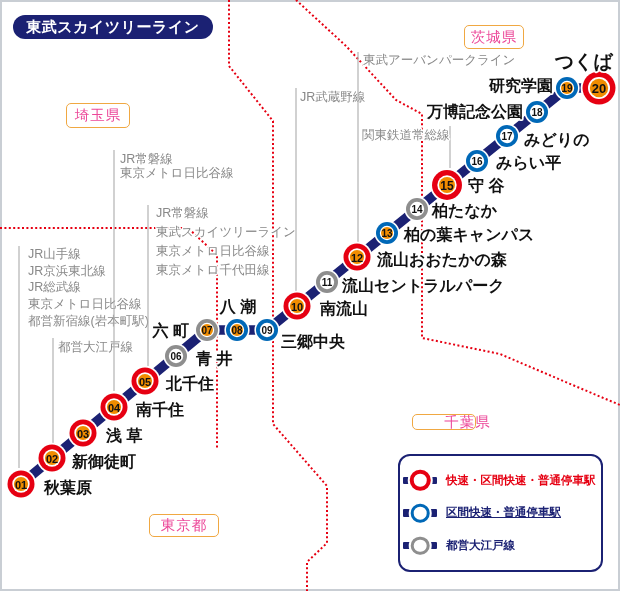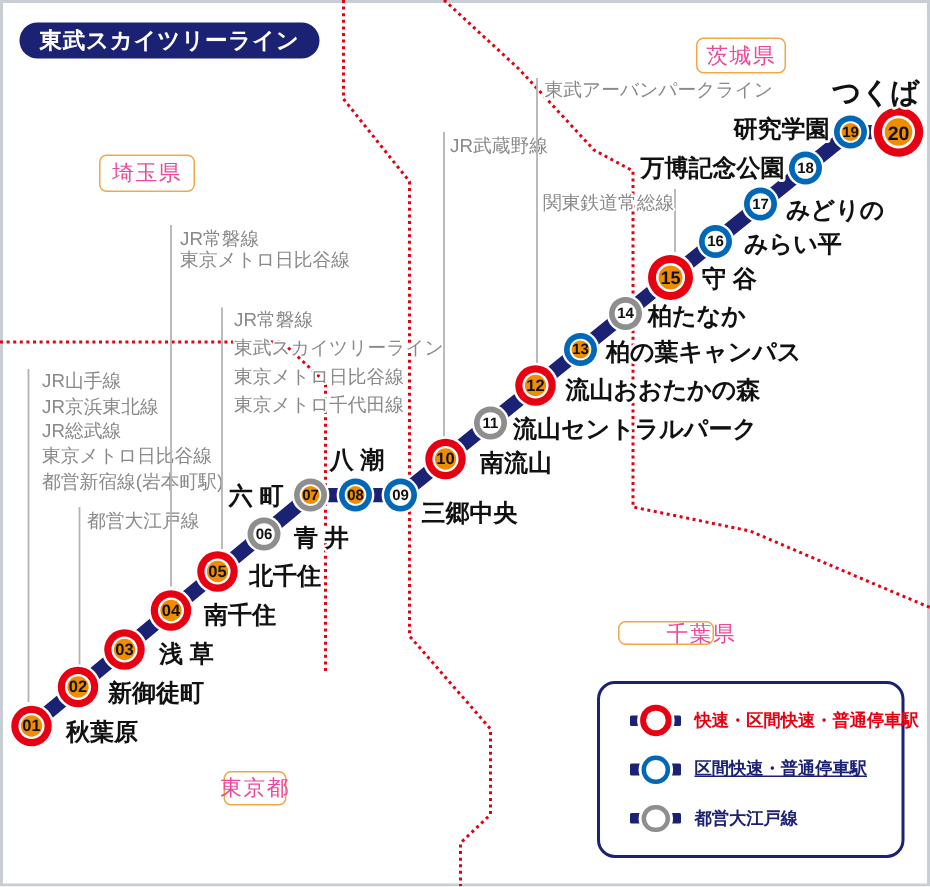--- a/index.html
+++ b/index.html
@@ -15,21 +15,21 @@
     border-radius:13px;white-space:nowrap;z-index:5;
   }
   .pref-label{
     position:absolute;display:flex;align-items:center;justify-content:center;
     background:#fff;border-radius:5px;font-size:14.5px;color:#ec4899;
     letter-spacing:1px;white-space:nowrap;z-index:4;
   }
   .legend-box{
     position:absolute;background:#fff;border-radius:12px;z-index:5;
     display:flex;flex-direction:column;justify-content:space-around;
-    padding:8px 6px 8px 20px;box-sizing:border-box;
+    padding:8px 6px 8px 3px;box-sizing:border-box;
   }
   .lg-row{display:flex;align-items:center;gap:9px;}
   .lg-icon{position:relative;width:34px;height:7.5px;border-radius:1px;flex:0 0 auto;}
   .lg-ring{
     position:absolute;left:50%;top:50%;transform:translate(-50%,-50%);
     border-radius:50%;background:#fff;box-shadow:0 0 0 2px #fff;
   }
   .lg-label{font-weight:bold;font-size:11.5px;white-space:nowrap;}
   .stnum{font-weight:bold;fill:#111;text-anchor:middle;dominant-baseline:central;}
   .stlabel{font-weight:bold;fill:#111;stroke:#fff;stroke-width:3.5px;paint-order:stroke;stroke-linejoin:round;}
@@ -37,21 +37,21 @@
 </style>
 </head>
 <body>
 
 <div class="frame">
 
   <div class="title-pill" id="title-pill" style="left: 13px; top: 15px; width: 200px; height: 24px; background: rgb(27, 33, 115);">東武スカイツリーライン</div>
 
   <div class="pref-label" style="left: 66px; top: 103px; width: 64px; height: 25px; border: 1.6px solid rgb(240, 168, 66); box-sizing: border-box;">埼玉県</div>
   <div class="pref-label" style="left: 464px; top: 25px; width: 60px; height: 24px; border: 1.6px solid rgb(240, 168, 66); box-sizing: border-box;">茨城県</div>
-  <div class="pref-label" style="left: 149px; top: 514px; width: 42px; height: 23px; border: 1.6px solid rgb(240, 168, 66); box-sizing: border-box;">東京都</div>
+  <div class="pref-label" style="left: 149px; top: 514px; width: 70px; height: 23px; border: 1.6px solid rgb(240, 168, 66); box-sizing: border-box;">東京都</div>
   <div class="pref-label" style="left: 412px; top: 414px; width: 64px; height: 16px; border: 1.6px solid rgb(240, 168, 66); box-sizing: border-box; padding-left: 47px;">千葉県</div>
 
   <svg id="map-svg" width="620" height="591" viewBox="0 0 620 591">
       <polyline points="296,0 346,46 396,100 422,114 422,338 500,354 575,386 620,405" fill="none" stroke="#e60012" stroke-width="2" stroke-dasharray="2 2.4"></polyline>
       <polyline points="229,0 229,66 273,121 273,424 327,486 327,543 307,562 307,591" fill="none" stroke="#e60012" stroke-width="2" stroke-dasharray="2 2.4"></polyline>
       <polyline points="0,228 188,228 217,255 217,449" fill="none" stroke="#e60012" stroke-width="2" stroke-dasharray="2 2.4"></polyline>
       <line x1="19" y1="246" x2="19" y2="468" stroke="#b3b3b3" stroke-width="1.2"></line>
       <text x="28" y="258" class="annot">JR山手線</text>
       <text x="28" y="275" class="annot">JR京浜東北線</text>
       <text x="28" y="291" class="annot">JR総武線</text>

